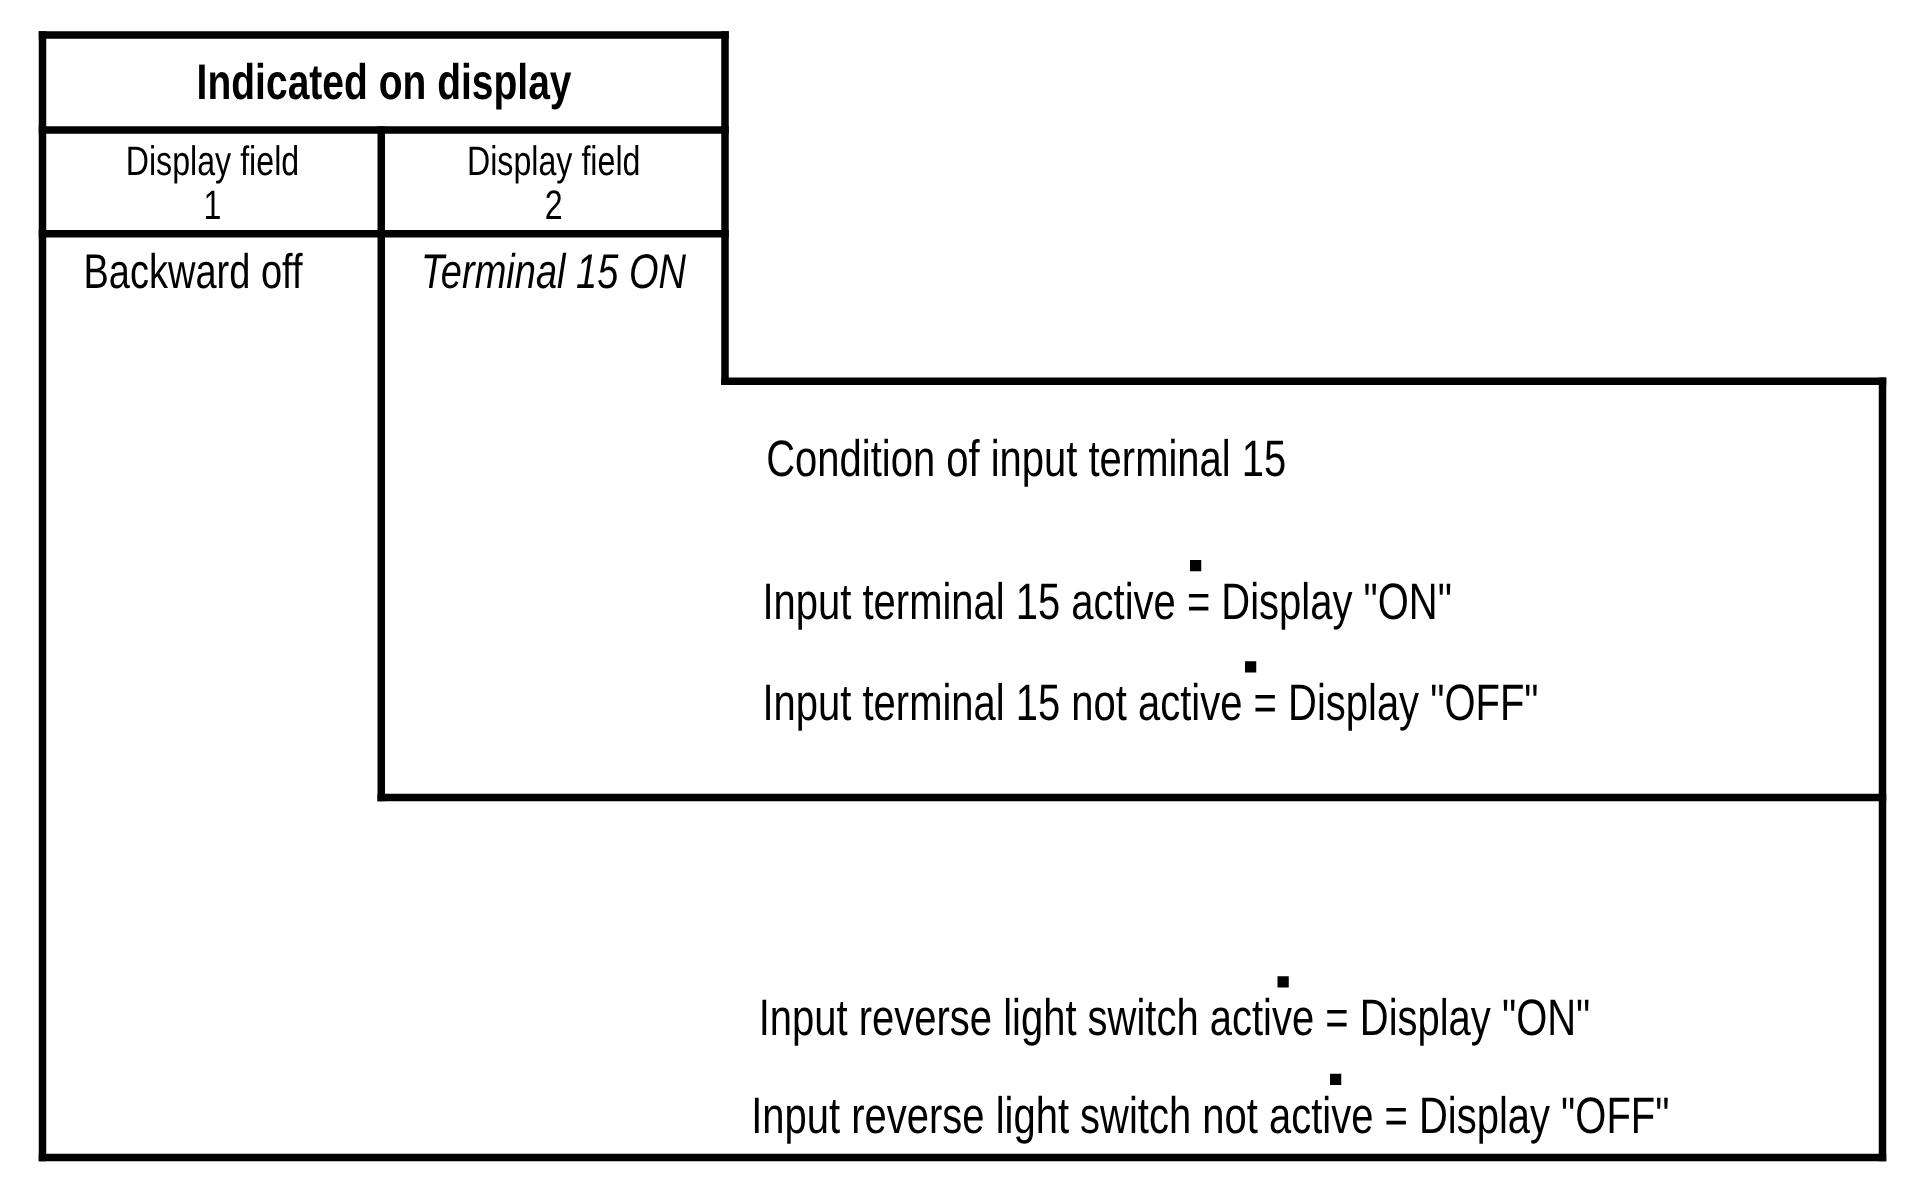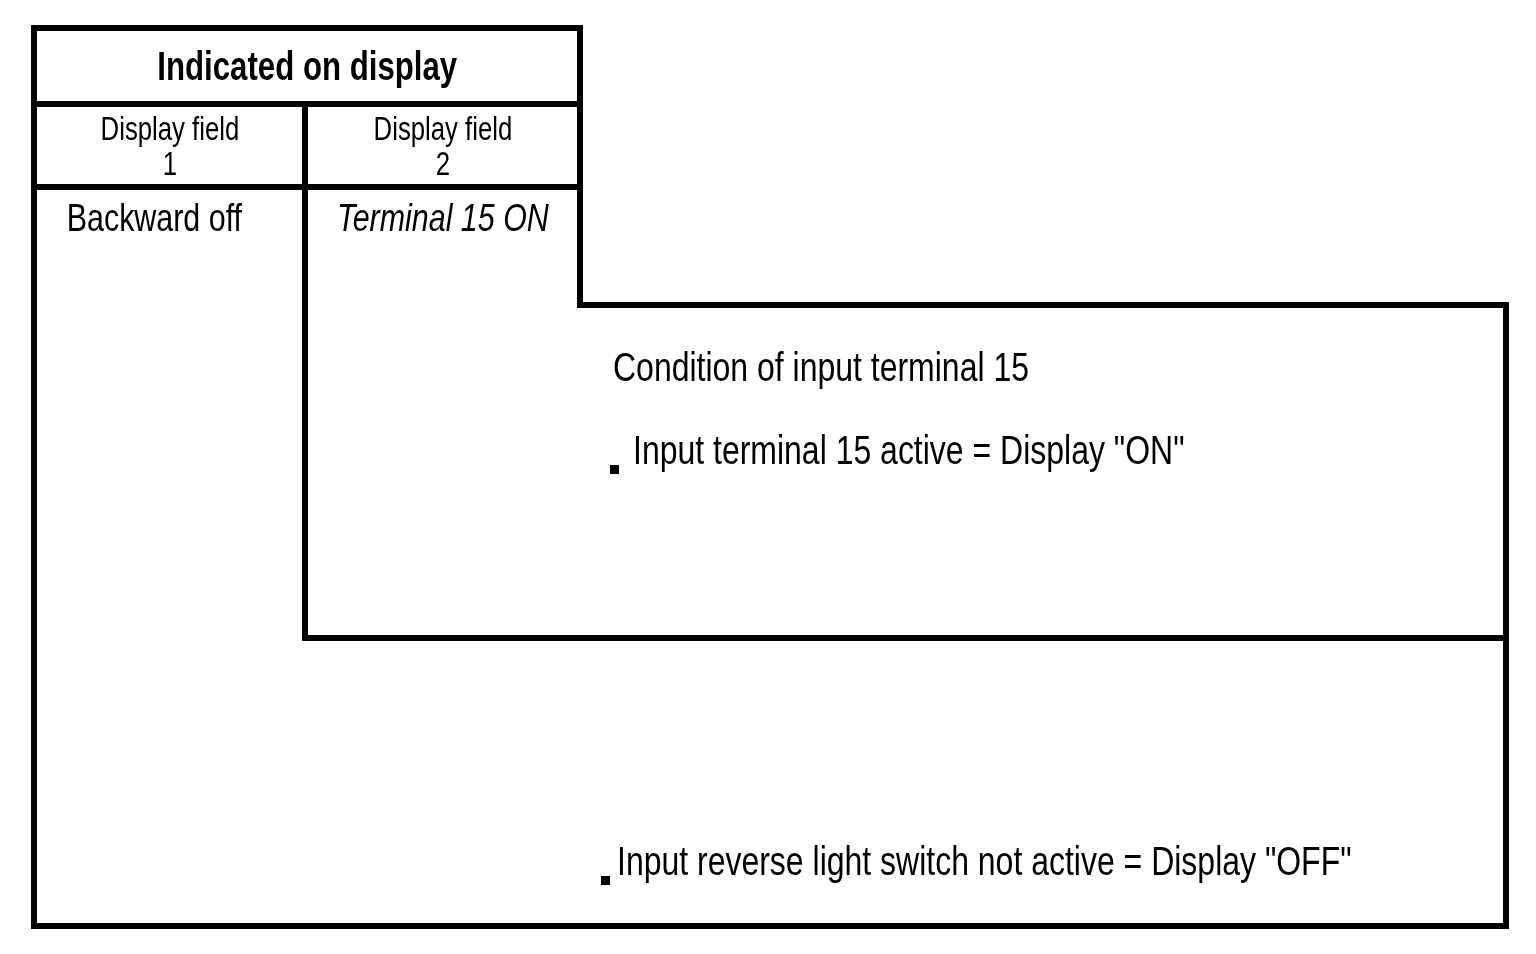--- a/index.html
+++ b/index.html
@@ -14,21 +14,21 @@
   .ln { position:absolute; background:var(--ink); }
   
   .txt { display:inline-block; transform:scaleX(0.78); transform-origin:left top; white-space:nowrap; }
   .ctr { position:absolute; display:flex; align-items:center; justify-content:center; text-align:center; }
   .ctr .txt { transform-origin:center top; }
   .hdr  { font-size:40px; font-weight:bold; }
   .colhead { font-size:33px; line-height:35px;align-items:center; }
   .colhead .txt { white-space:pre-line; }
   .cellval { font-size:39px; }
   .body-line  { position:absolute; font-size:41px; line-height:48px; }
-  .bullet-row { position:absolute; display:flex; align-items:flex-end; font-size:41px; line-height:48px; }
+  .bullet-row { position:absolute; display:flex; align-items:center; font-size:41px; line-height:48px;flex-direction:column; }
   .dot { width:9px; height:9px; background:var(--ink); margin-top:22px; margin-right:14px; flex:none; }
   .dot.tight { margin-right:7px; }
 </style>
 </head>
 <body>
 
 <div class="canvas">
 
   <div class="ln" style="left:31px;   top:25px;  width:552px;  height:6px;"></div>
   <div class="ln" style="left:31px;   top:25px;  width:6px;    height:904px;"></div>
@@ -61,19 +61,27 @@
     <span class="txt">Terminal 15 ON</span>
   </div>
 
   <div class="body-line" style="left:613px; top:323px;margin-top:20px;">
     <span class="txt">Condition of input terminal 15</span>
   </div>
   <div class="bullet-row" style="left:610px; top:426px;">
     <span class="dot"></span>
     <span class="txt">Input terminal 15 active = Display "ON"</span>
   </div>
+  <div class="bullet-row" style="left:610px; top:507px;">
+    <span class="dot"></span>
+    <span class="txt">Input terminal 15 not active = Display "OFF"</span>
+  </div>
 
+  <div class="bullet-row" style="left:607px; top:759px;">
+    <span class="dot"></span>
+    <span class="txt">Input reverse light switch active = Display "ON"</span>
+  </div>
   <div class="bullet-row" style="left:601px; top:837px;">
     <span class="dot tight"></span>
     <span class="txt">Input reverse light switch not active = Display "OFF"</span>
   </div>
 
 </div>
 
 </body></html>

